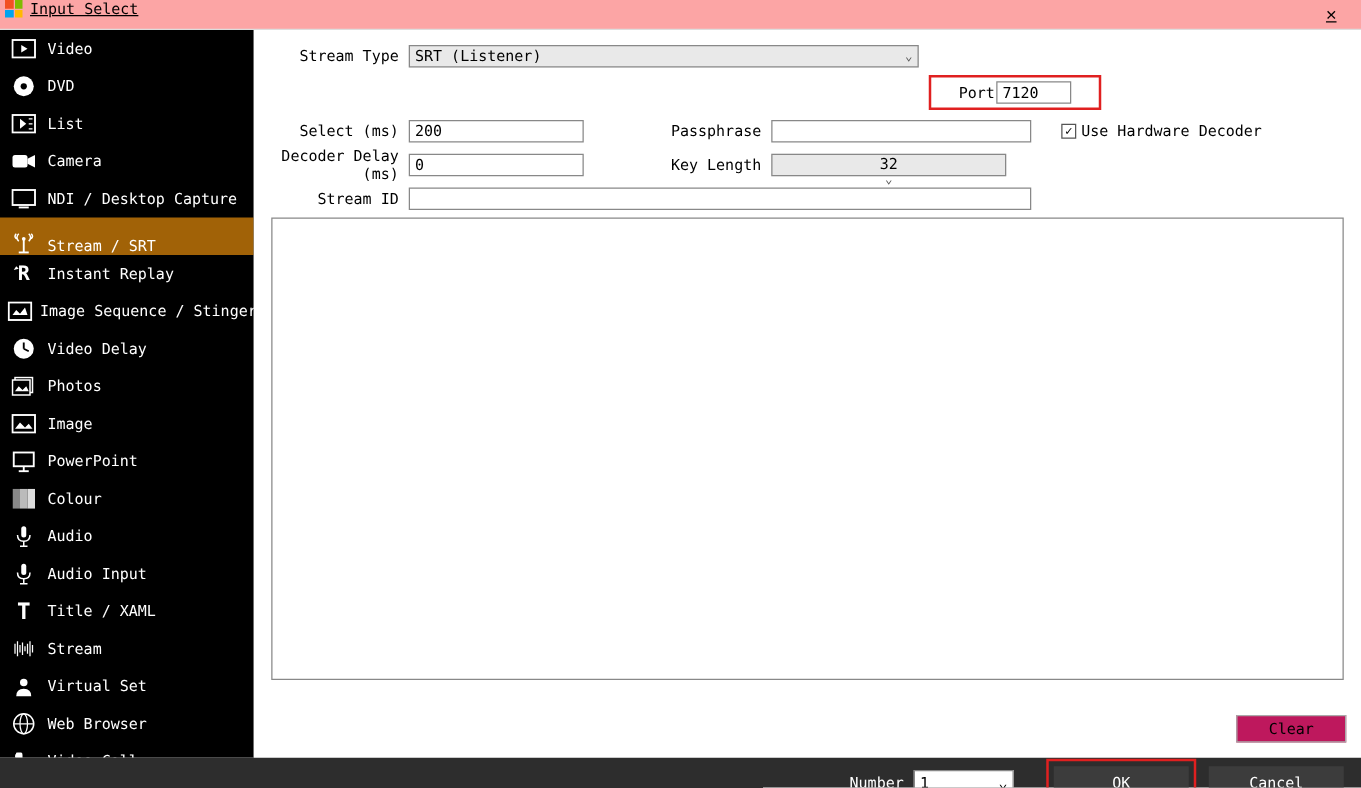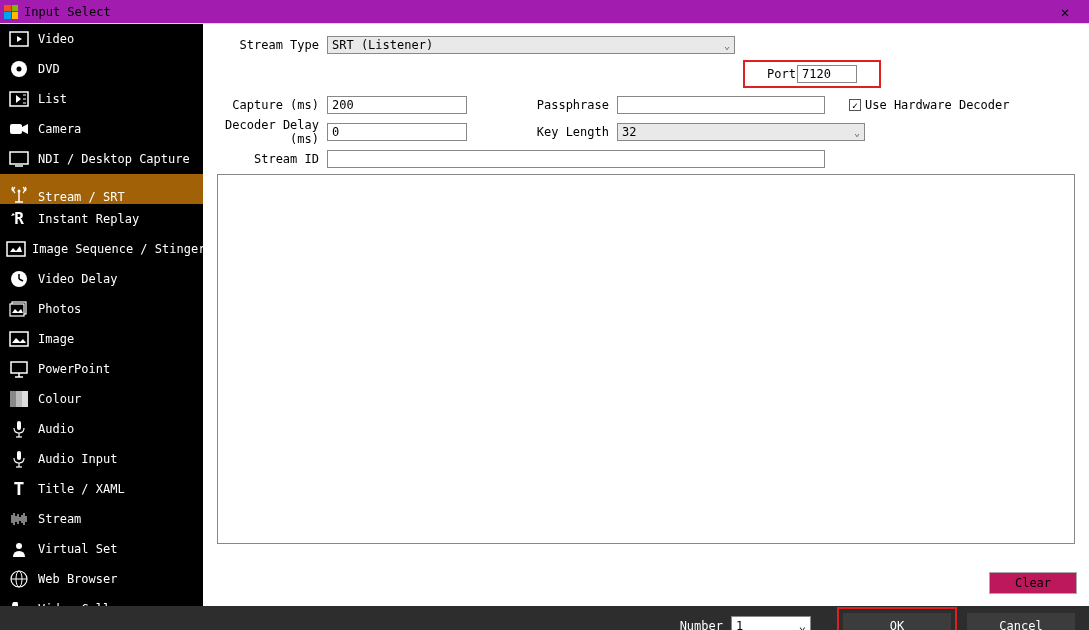--- a/index.html
+++ b/index.html
@@ -1,17 +1,17 @@
 <!DOCTYPE html>
 <html><head>
 <meta charset="utf-8">
 <style>
 * { box-sizing: border-box; margin: 0; padding: 0; }
 body { font-family: "SimSun", monospace; font-size: 12px; background: #fff; width: 1089px; height: 630px; overflow: hidden; }
-.titlebar { height: 24px; background: #a21caf; border-bottom: 1px solid #ddd; display: flex; align-items: center; padding: 0 4px; }
+.titlebar { height: 24px; background: #fca5a5; border-bottom: 1px solid #ddd; display: flex; align-items: flex-start; padding: 0 4px; text-decoration: underline; }
 .app-icon { width: 14px; height: 14px; margin-right: 6px; display: grid; grid-template-columns: 1fr 1fr; grid-template-rows: 1fr 1fr; gap: 1px; }
 .app-icon span:nth-child(1){background:#f25022;} .app-icon span:nth-child(2){background:#7fba00;} .app-icon span:nth-child(3){background:#00a4ef;} .app-icon span:nth-child(4){background:#ffb900;}
 .titlebar .title { flex: 1; font-size: 12px; }
 .close-btn { width: 40px; height: 100%; display: flex; align-items: center; justify-content: center; font-size: 14px; cursor: pointer; }
 .main { display: flex; height: 582px; }
 .sidebar { width: 205px; background: #000; color: #fff; overflow: hidden; }
 .sidebar-item { display: flex; align-items: center; height: 30px; padding: 0 6px; cursor: pointer; }
 .sidebar-item.active { background: #a16207; align-items: flex-end; }
 .sidebar-item .icon { width: 26px; height: 20px; display: flex; align-items: center; justify-content: center; margin-right: 6px; }
 .sidebar-item .label { font-size: 12px; white-space: nowrap; }
@@ -258,34 +258,34 @@
 
     <div class="form-row" style="margin-top:6px; margin-bottom:8px; justify-content:center; width:820px; margin-left:0;">
       <span style="width:370px;"></span>
       <div class="highlight-red">
         <div class="form-label" style="width:30px;">Port</div>
         <input class="text-input" style="width: 60px;" value="7120">
       </div>
     </div>
 
     <div class="form-row">
-      <div class="form-label" style="width:110px;">Capture (ms)</div>
+      <div class="form-label" style="width:110px;">Select (ms)</div>
       <input class="text-input" style="width: 140px;" value="200">
       <div class="form-label" style="width:150px;">Passphrase</div>
       <input class="text-input" style="width: 208px;" value="">
       <span style="width:24px;"></span>
       <span class="checkbox">✓</span>
       <span>Use Hardware Decoder</span>
     </div>
 
     <div class="form-row">
       <div class="form-label" style="width:110px;">Decoder Delay (ms)</div>
       <input class="text-input" style="width: 140px;" value="0">
       <div class="form-label" style="width:150px;">Key Length</div>
-      <div class="select" style="width:248px;">
+      <div class="select" style="width:188px;flex-direction:column;">
         <span>32</span>
         <span class="caret">⌄</span>
       </div>
     </div>
 
     <div class="form-row">
       <div class="form-label" style="width:110px;">Stream ID</div>
       <input class="text-input" style="width: 498px;" value="">
     </div>
 

